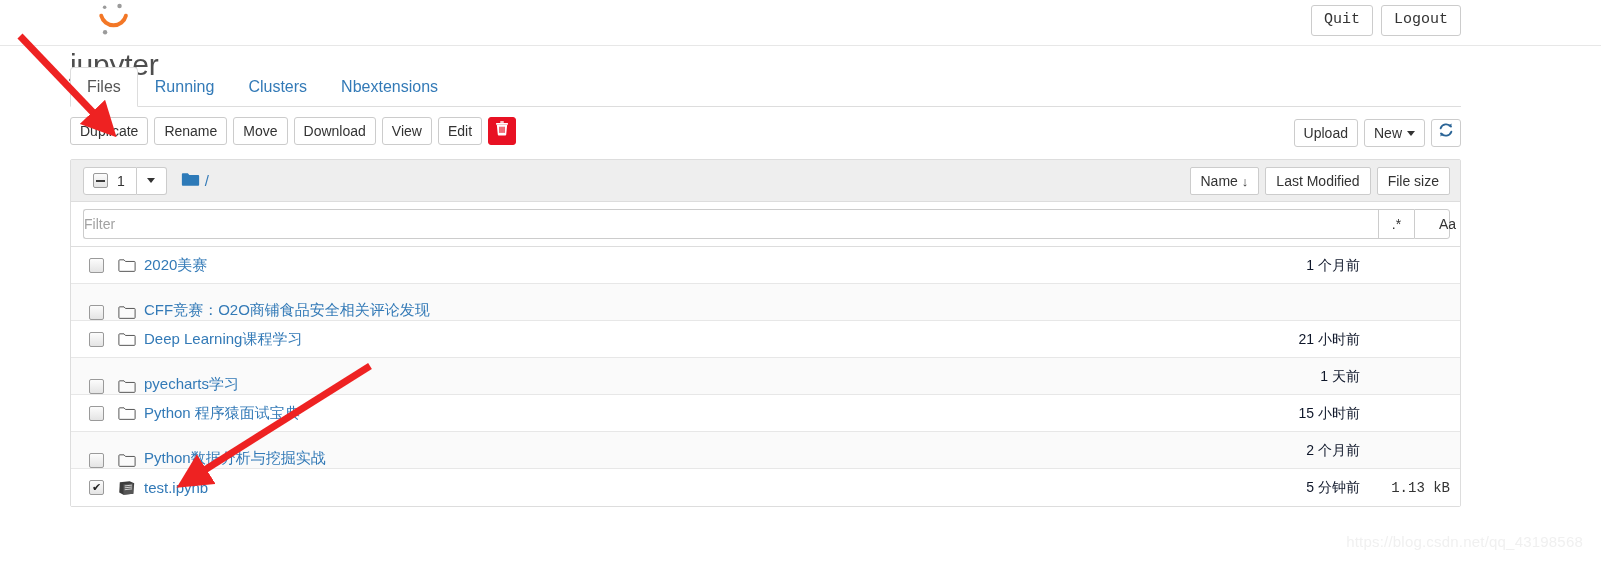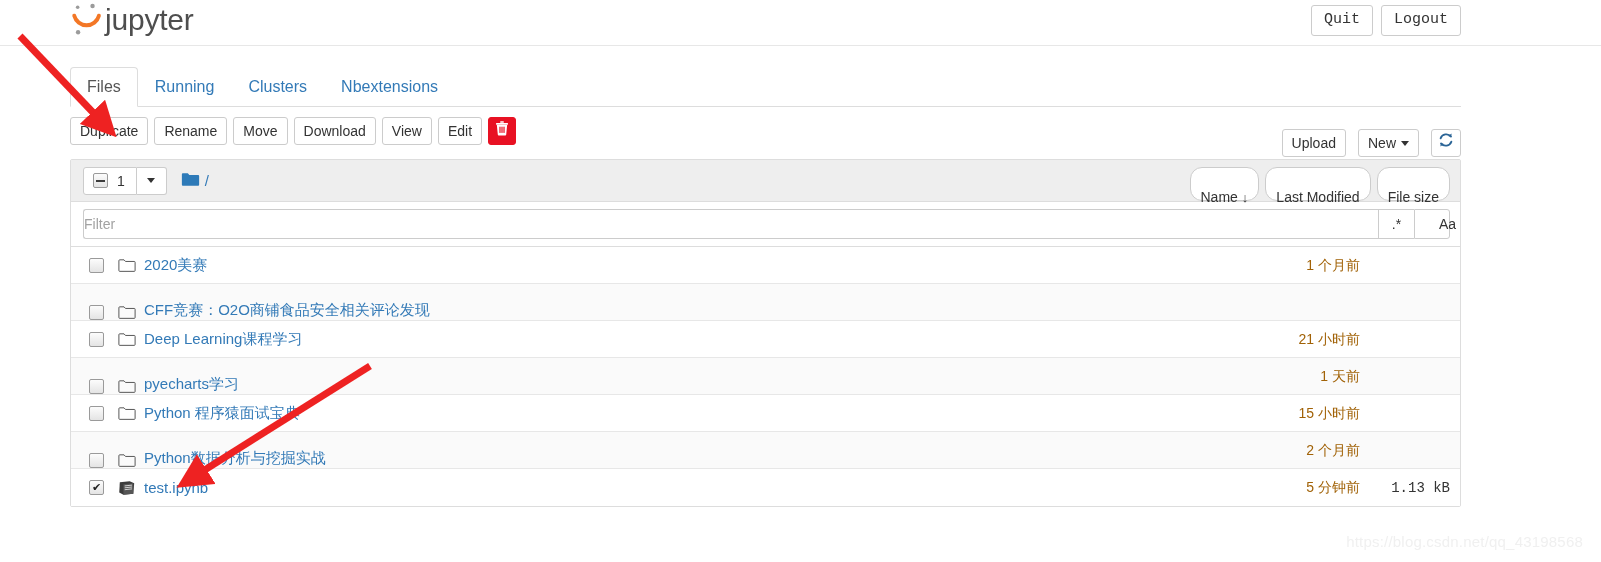--- a/index.html
+++ b/index.html
@@ -14,21 +14,21 @@
 
   
   .header {
     position: relative;
     height: 46px;
     border-bottom: 1px solid #e7e7e7;
     background: #fff;
   }
   .brand {
     position: absolute; left: 70px; top: 2px;
-    display: flex; align-items: center; gap: 1px;
+    display: flex; align-items: center; gap: 9px; flex-direction: column;
   }
   .brand-logo { width: 34px; height: 36px; display:block; }
   .brand-text {
     font-size: 30px; color: #4e4e4e; font-weight: 400;
     letter-spacing: -0.2px; line-height: 36px;
   }
   .header-right {
     position: absolute; right: 140px; top: 5px;
     display: flex; gap: 8px;
   }
@@ -69,21 +69,21 @@
     cursor: default;
   }
 
   
   .toolbar {
     position: relative;
     margin: 10px 140px 0 70px;
     height: 30px;
   }
   .toolbar-left { position: absolute; left: 0; top: 0; display: flex; }
-  .toolbar-right { position: absolute; right: 0; top: 12px; display: flex; gap: 6px; }
+  .toolbar-right { position: absolute; right: 0; top: 2px; display: flex; }
   .tbtn {
     background: #fff;
     border: 1px solid #cccccc;
     border-radius: 3px;
     font-size: 14px;
     color: #333;
     height: 28px;
     padding: 0 9px;
     line-height: 26px;
     cursor: pointer;
@@ -160,22 +160,22 @@
     content: "✔"; font-size: 11px; color: #222; line-height: 1;
   }
   .breadcrumb {
     display: flex; align-items: center; gap: 5px;
     margin-left: 14px;
     font-size: 15px;
   }
   .breadcrumb a { color: #337ab7; text-decoration: none; }
   .sort-group { position: absolute; right: 10px; top: 7px; display: flex; gap: 6px; }
   .sbtn {
-    background: #fff; border: 1px solid #cccccc; border-radius: 12px;
-    font-size: 14px; color: #333; height: 28px; padding: 16px 10px;
+    background: #fff; border: 1px solid #cccccc; border-radius: 2px;
+    font-size: 14px; color: #333; height: 28px; padding: 0 10px;
     line-height: 26px; cursor: pointer; white-space: nowrap;
     font-family: "Liberation Sans", sans-serif;
   }
   .sort-arrow { margin-left: 4px; font-size: 13px; }
 
   
   .filter-row {
     display: flex; align-items: stretch;
     border-bottom: 1px solid #dddddd;
     background: #fff;
@@ -227,21 +227,21 @@
     white-space: nowrap;
   }
   .row-right {
     position: absolute; right: 10px; top: 0; height: 37px;
     display: flex; align-items: center; gap: 0;
   }
   .row-size {
     width: 90px; text-align: right; font-size: 14px; color: #333; font-family: Liberation Mono, monospace;
   }
   .row-time {
-    width: 130px; text-align: right; font-size: 14px; color: #a16207;
+    width: 130px; text-align: right; font-size: 14px; color: #0f172a;
   }
 
   
   .watermark {
     position: absolute;
     right: 18px; bottom: 12px;
     font-size: 15px;
     color: #f0f0f0;
     letter-spacing: 0.2px;
     user-select: none;

